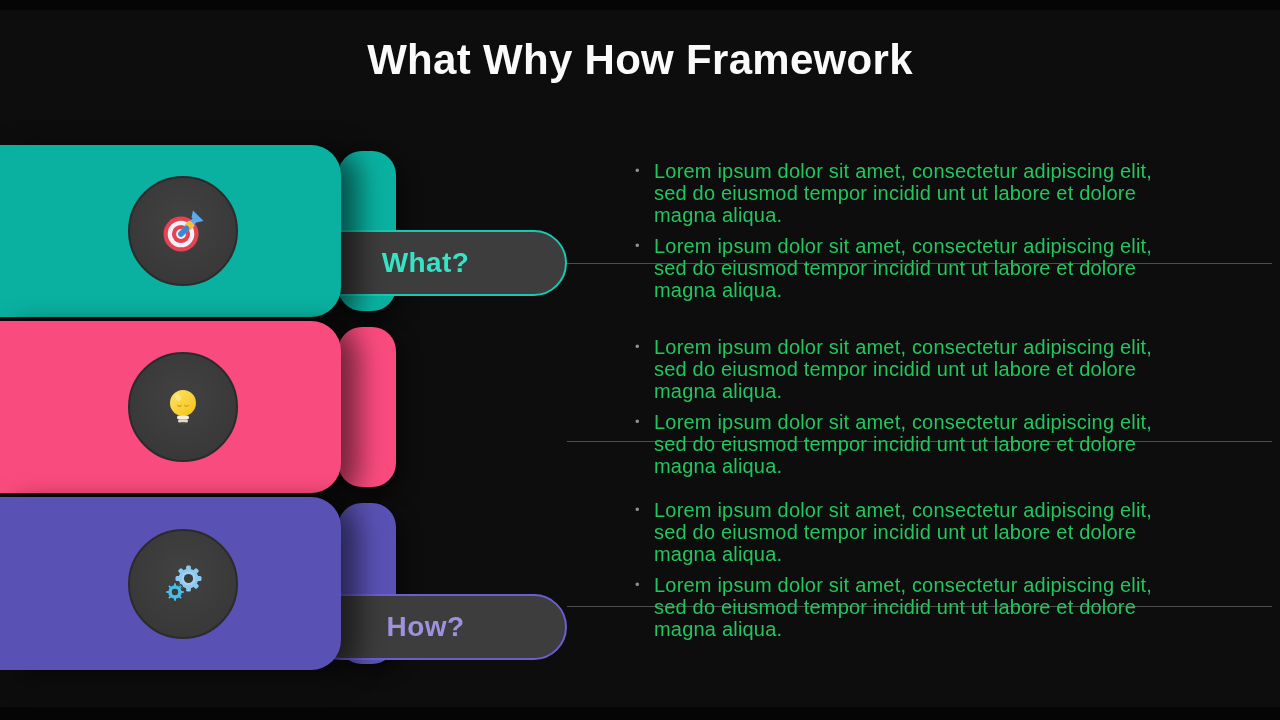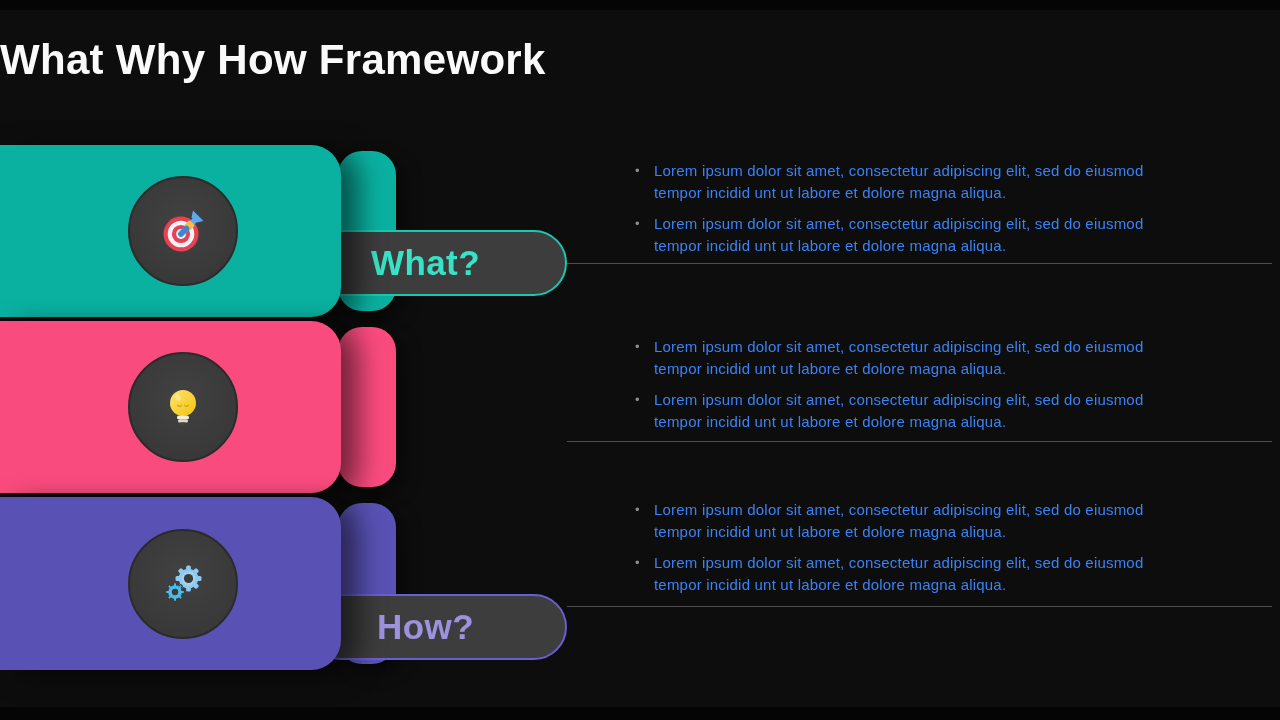--- a/index.html
+++ b/index.html
@@ -2,42 +2,42 @@
 <html><head>
 <meta charset="utf-8">
 <style>
   html,body{margin:0;padding:0;background:#000;}
   .stage{position:relative;width:1280px;height:720px;background:#0d0d0d;overflow:hidden;
          font-family:"Liberation Sans",sans-serif;}
   .frame-bar{position:absolute;left:0;width:100%;background:#050505;}
   .frame-bar.top{top:0;height:10px;}
   .frame-bar.bottom{bottom:0;height:13px;}
 
-  .title{position:absolute;top:36px;left:0;width:100%;text-align:left;margin:0;
+  .title{position:absolute;top:36px;left:0;width:100%;text-align:center;margin:0;
          font-size:42px;font-weight:800;color:#fafafa;letter-spacing:.3px;}
 
   .row{position:absolute;inset:0;}
 
   .block{position:absolute;left:0;width:341px;background:var(--c);
          border-radius:0 30px 30px 0;box-shadow:18px 5px 26px rgba(0,0,0,.52);z-index:3;}
   .backcard{position:absolute;left:338px;width:58px;background:var(--c);
          border-radius:24px;z-index:1;box-shadow:8px 8px 18px rgba(0,0,0,.45);}
   .circle{position:absolute;left:128px;width:110px;height:110px;border-radius:50%;
          background:radial-gradient(circle at 50% 42%,#424242,#353535);
          border:2px solid #2b2b2b;box-sizing:border-box;z-index:4;
          display:flex;align-items:center;justify-content:center;}
   .pill{position:absolute;left:308px;width:259px;height:66px;border-radius:34px;
          background:#3d3d3d;border:2px solid var(--border);box-sizing:border-box;z-index:2;
          display:flex;align-items:center;justify-content:center;padding-right:24px;}
-  .pill span{font-size:35px;font-weight:bold;color:var(--label);letter-spacing:.4px;}
+  .pill span{font-size:28px;font-weight:bold;color:var(--label);letter-spacing:.4px;}
   .line{position:absolute;left:567px;right:8px;height:1px;background:#4e4e4e;z-index:0;}
 
   .bullets{position:absolute;left:633px;width:552px;margin:0;padding:0;list-style:none;z-index:0;}
   .bullets li{position:relative;padding-left:21px;margin:0 0 9px 0;
-         font-size:15px;line-height:22px;color:#3b82f6;letter-spacing:.2px;}
+         font-size:20px;line-height:22px;color:#22c55e;letter-spacing:.2px;}
   .bullets li::before{content:"•";position:absolute;left:2px;top:0;color:#8d8d8d;font-size:13px;}
 
   .r1 .block{top:145px;height:172px} .r1 .backcard{top:151px;height:160px}
   .r1 .circle{top:176px} .r1 .pill{top:230px} .r1 .line{top:263px} .r1 .bullets{top:160px}
 
   .r2 .block{top:321px;height:172px} .r2 .backcard{top:327px;height:160px}
   .r2 .circle{top:352px} .r2 .pill{top:408px} .r2 .line{top:441px} .r2 .bullets{top:336px}
 
   .r3 .block{top:497px;height:173px} .r3 .backcard{top:503px;height:161px}
   .r3 .circle{top:529px} .r3 .pill{top:594px} .r3 .line{top:606px} .r3 .bullets{top:499px}

